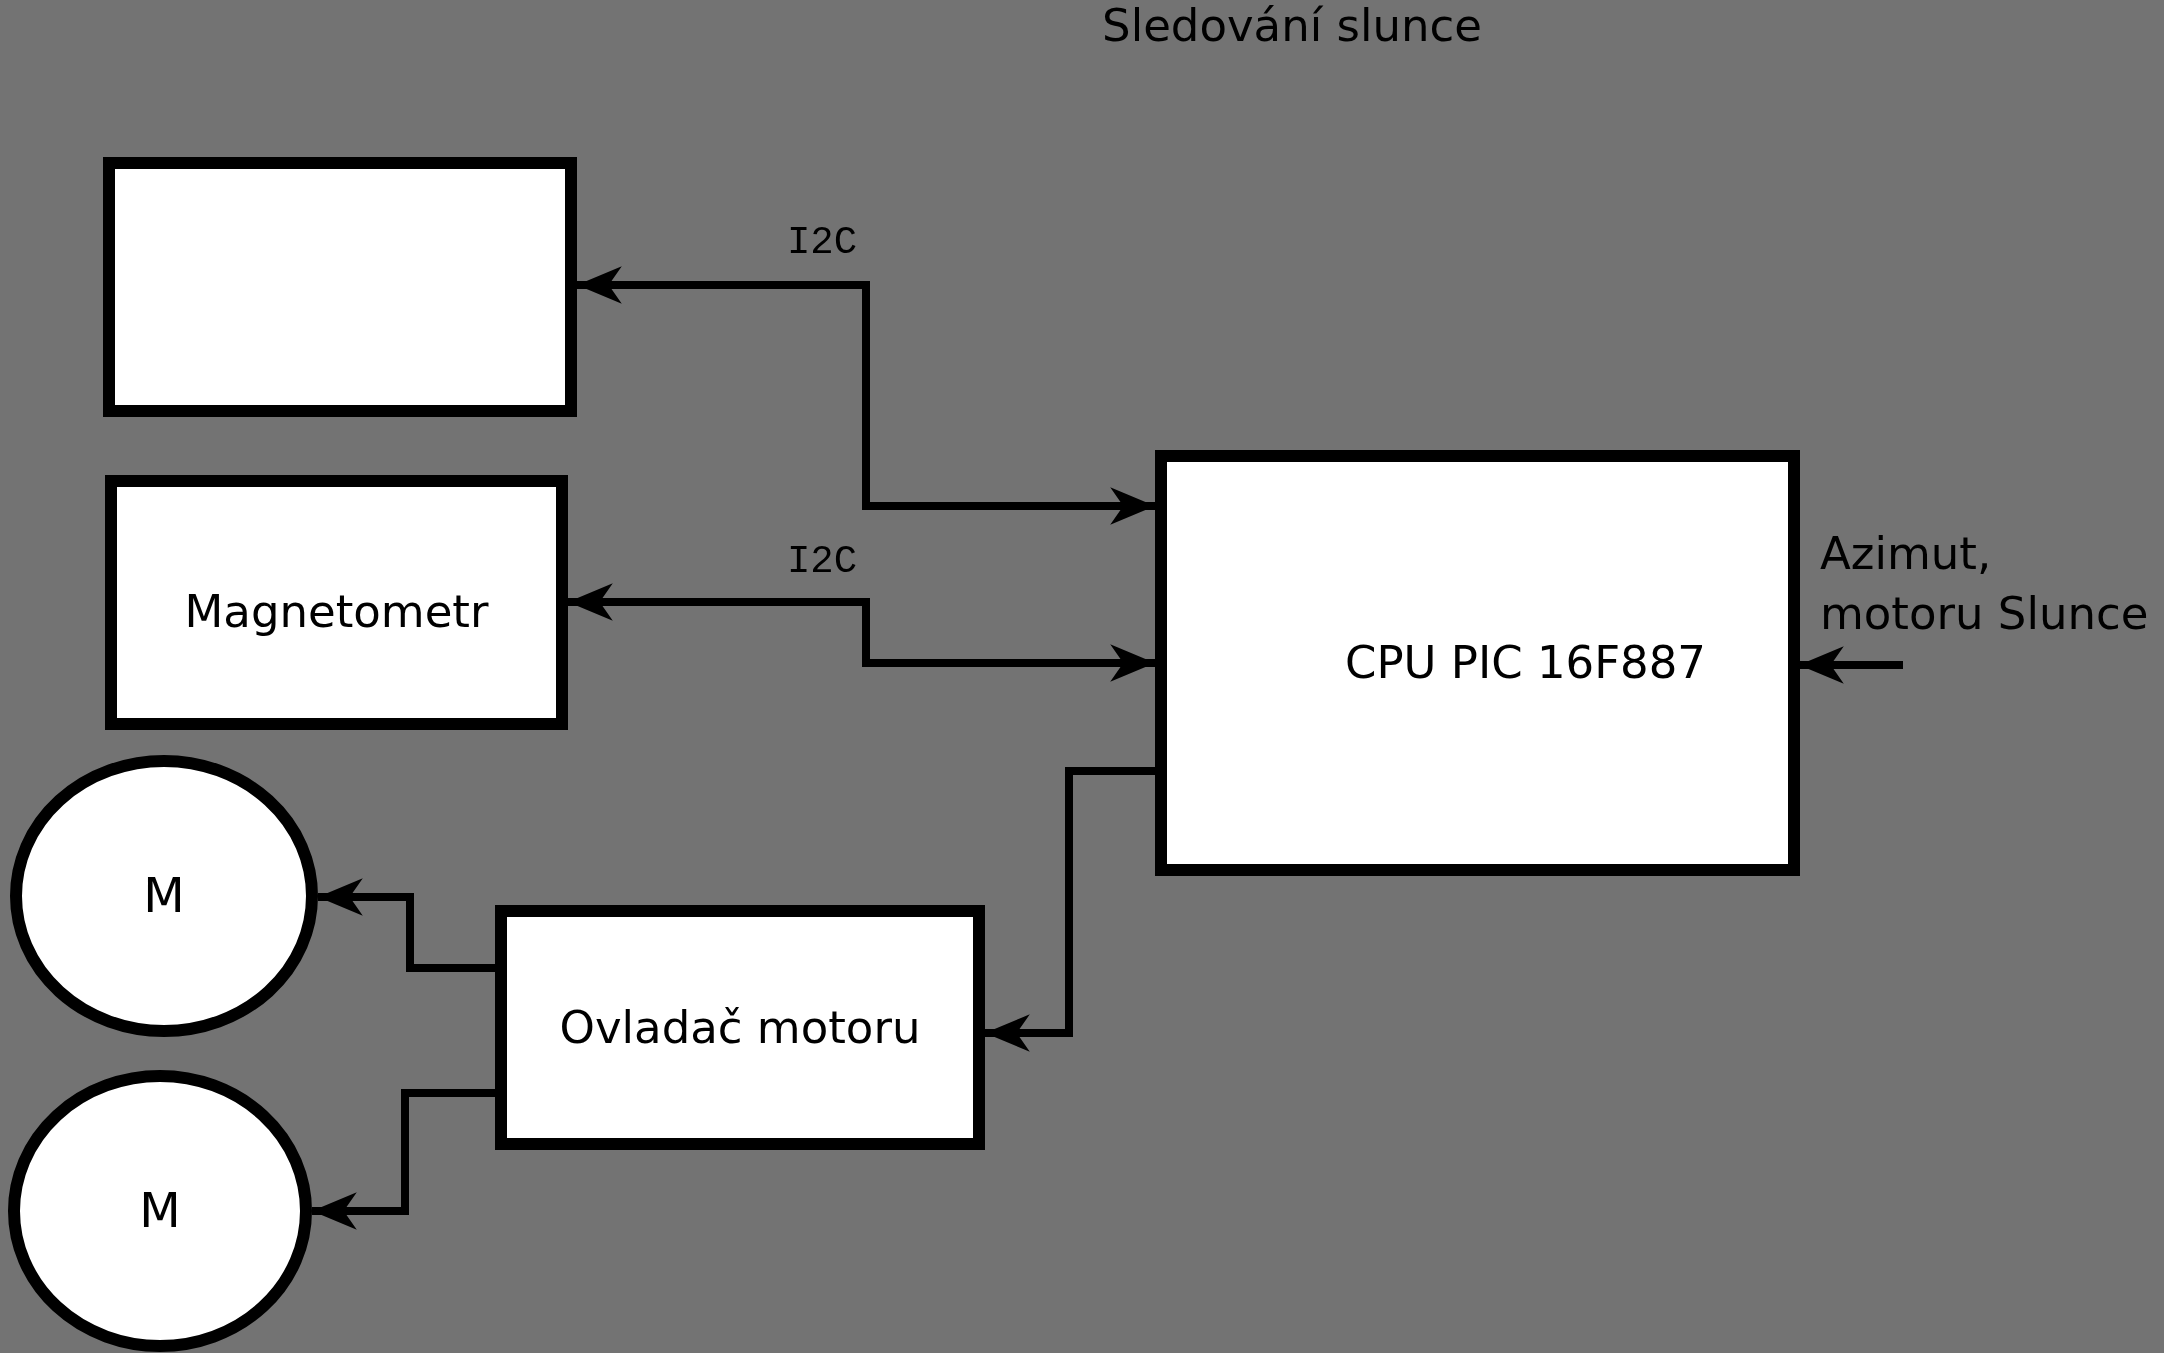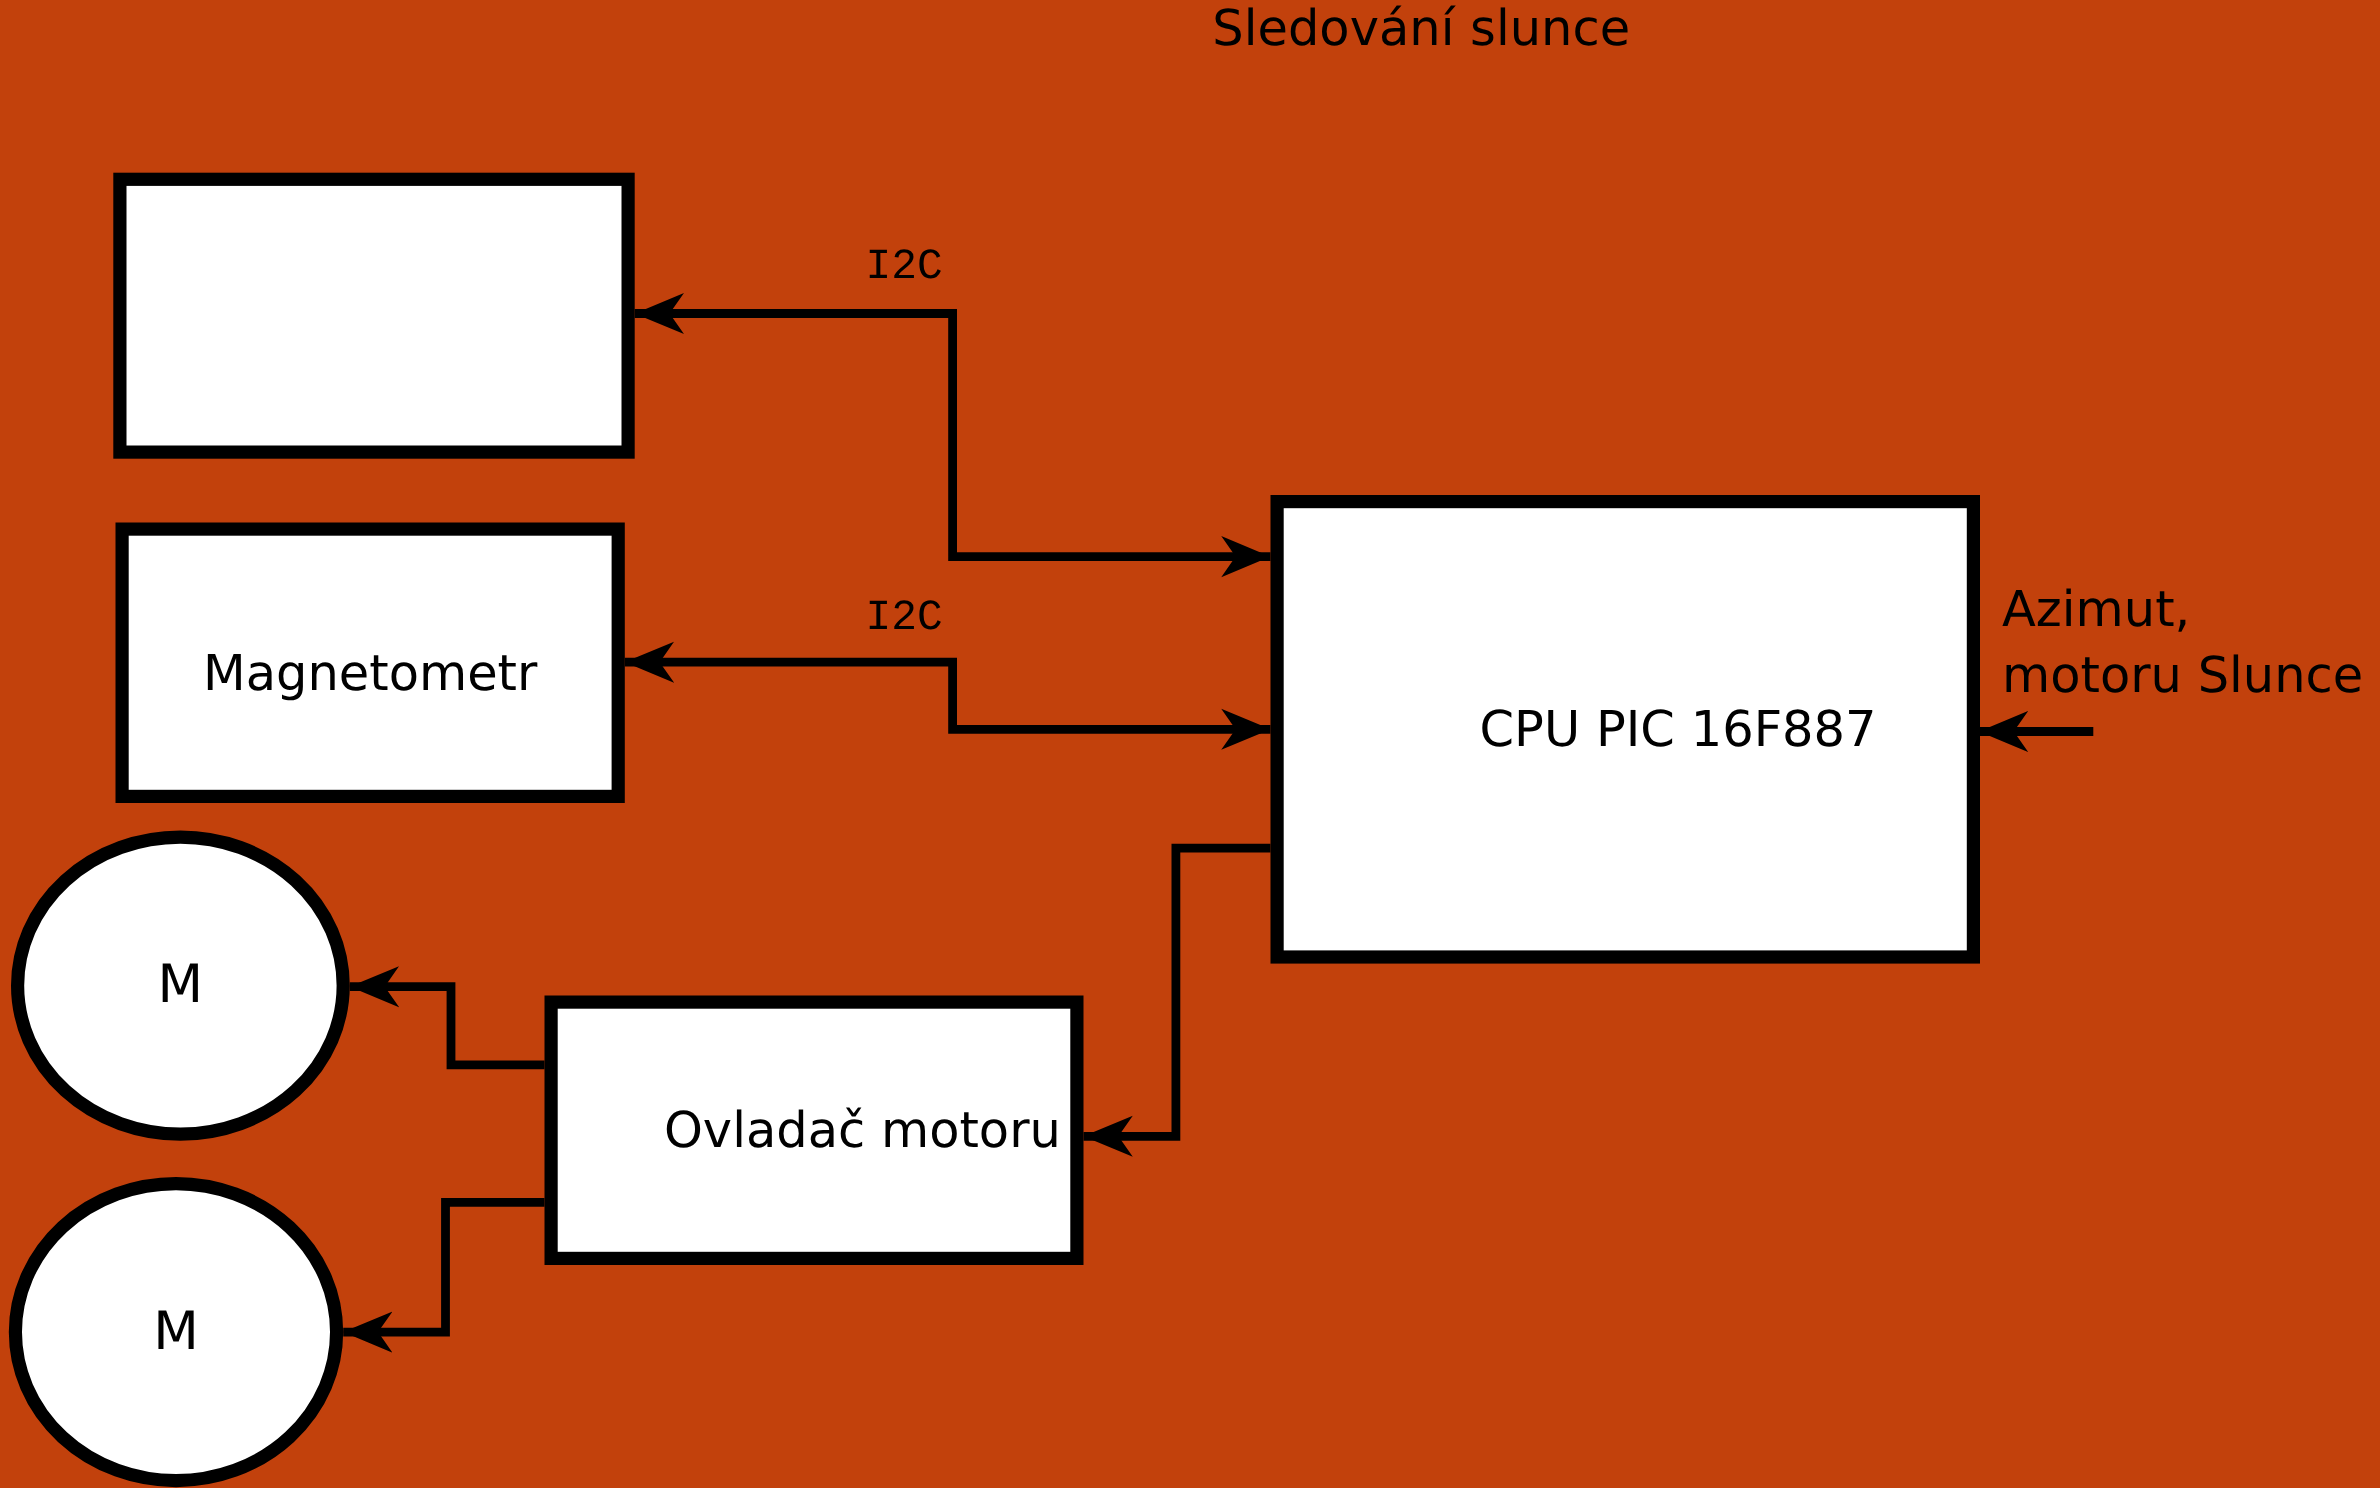--- a/index.html
+++ b/index.html
@@ -4,21 +4,21 @@
 <style>
   html, body {
     margin: 0;
     padding: 0;
     background: #ffffff;
   }
   #canvas {
     position: relative;
     width: 2164px;
     height: 1353px;
-    background: #c2410c;
+    background: #737373;
     font-family: "DejaVu Sans", "Liberation Sans", sans-serif;
     color: #000000;
     overflow: hidden;
   }
   #diagram-svg {
     position: absolute;
     left: 0;
     top: 0;
   }
   .label {
@@ -78,21 +78,21 @@
     <polyline points="495,1093 405,1093 405,1211 312,1211" fill="none" stroke="#000000" stroke-width="8" marker-end="url(#arrow)"></polyline>
   </svg>
 
   <div class="label" style="left:950px; top:0px; width:684px; height:52px;">Sledování slunce</div>
 
 
   <div class="label" style="left:105px; top:475px; width:463px; height:273px;">Magnetometr</div>
 
   <div class="label" style="left:1155px; top:450px; width:645px; height:426px;margin-left:48px;">CPU PIC 16F887</div>
 
-  <div class="label" style="left:495px; top:905px; width:490px; height:245px;padding-left:44px;">Ovladač motoru</div>
+  <div class="label" style="left:495px; top:905px; width:490px; height:245px;">Ovladač motoru</div>
 
   <div class="label motor" style="left:10px; top:755px; width:308px; height:282px;">M</div>
 
   <div class="label motor" style="left:8px; top:1070px; width:304px; height:282px;">M</div>
 
   <div class="label small" style="left:742px; top:218px; width:160px; height:50px;">I2C</div>
 
   <div class="label small" style="left:742px; top:537px; width:160px; height:50px;">I2C</div>
 
   <div id="azimut-label" class="label free" style="left:1820px; top:524px; width:344px; height:124px;">

